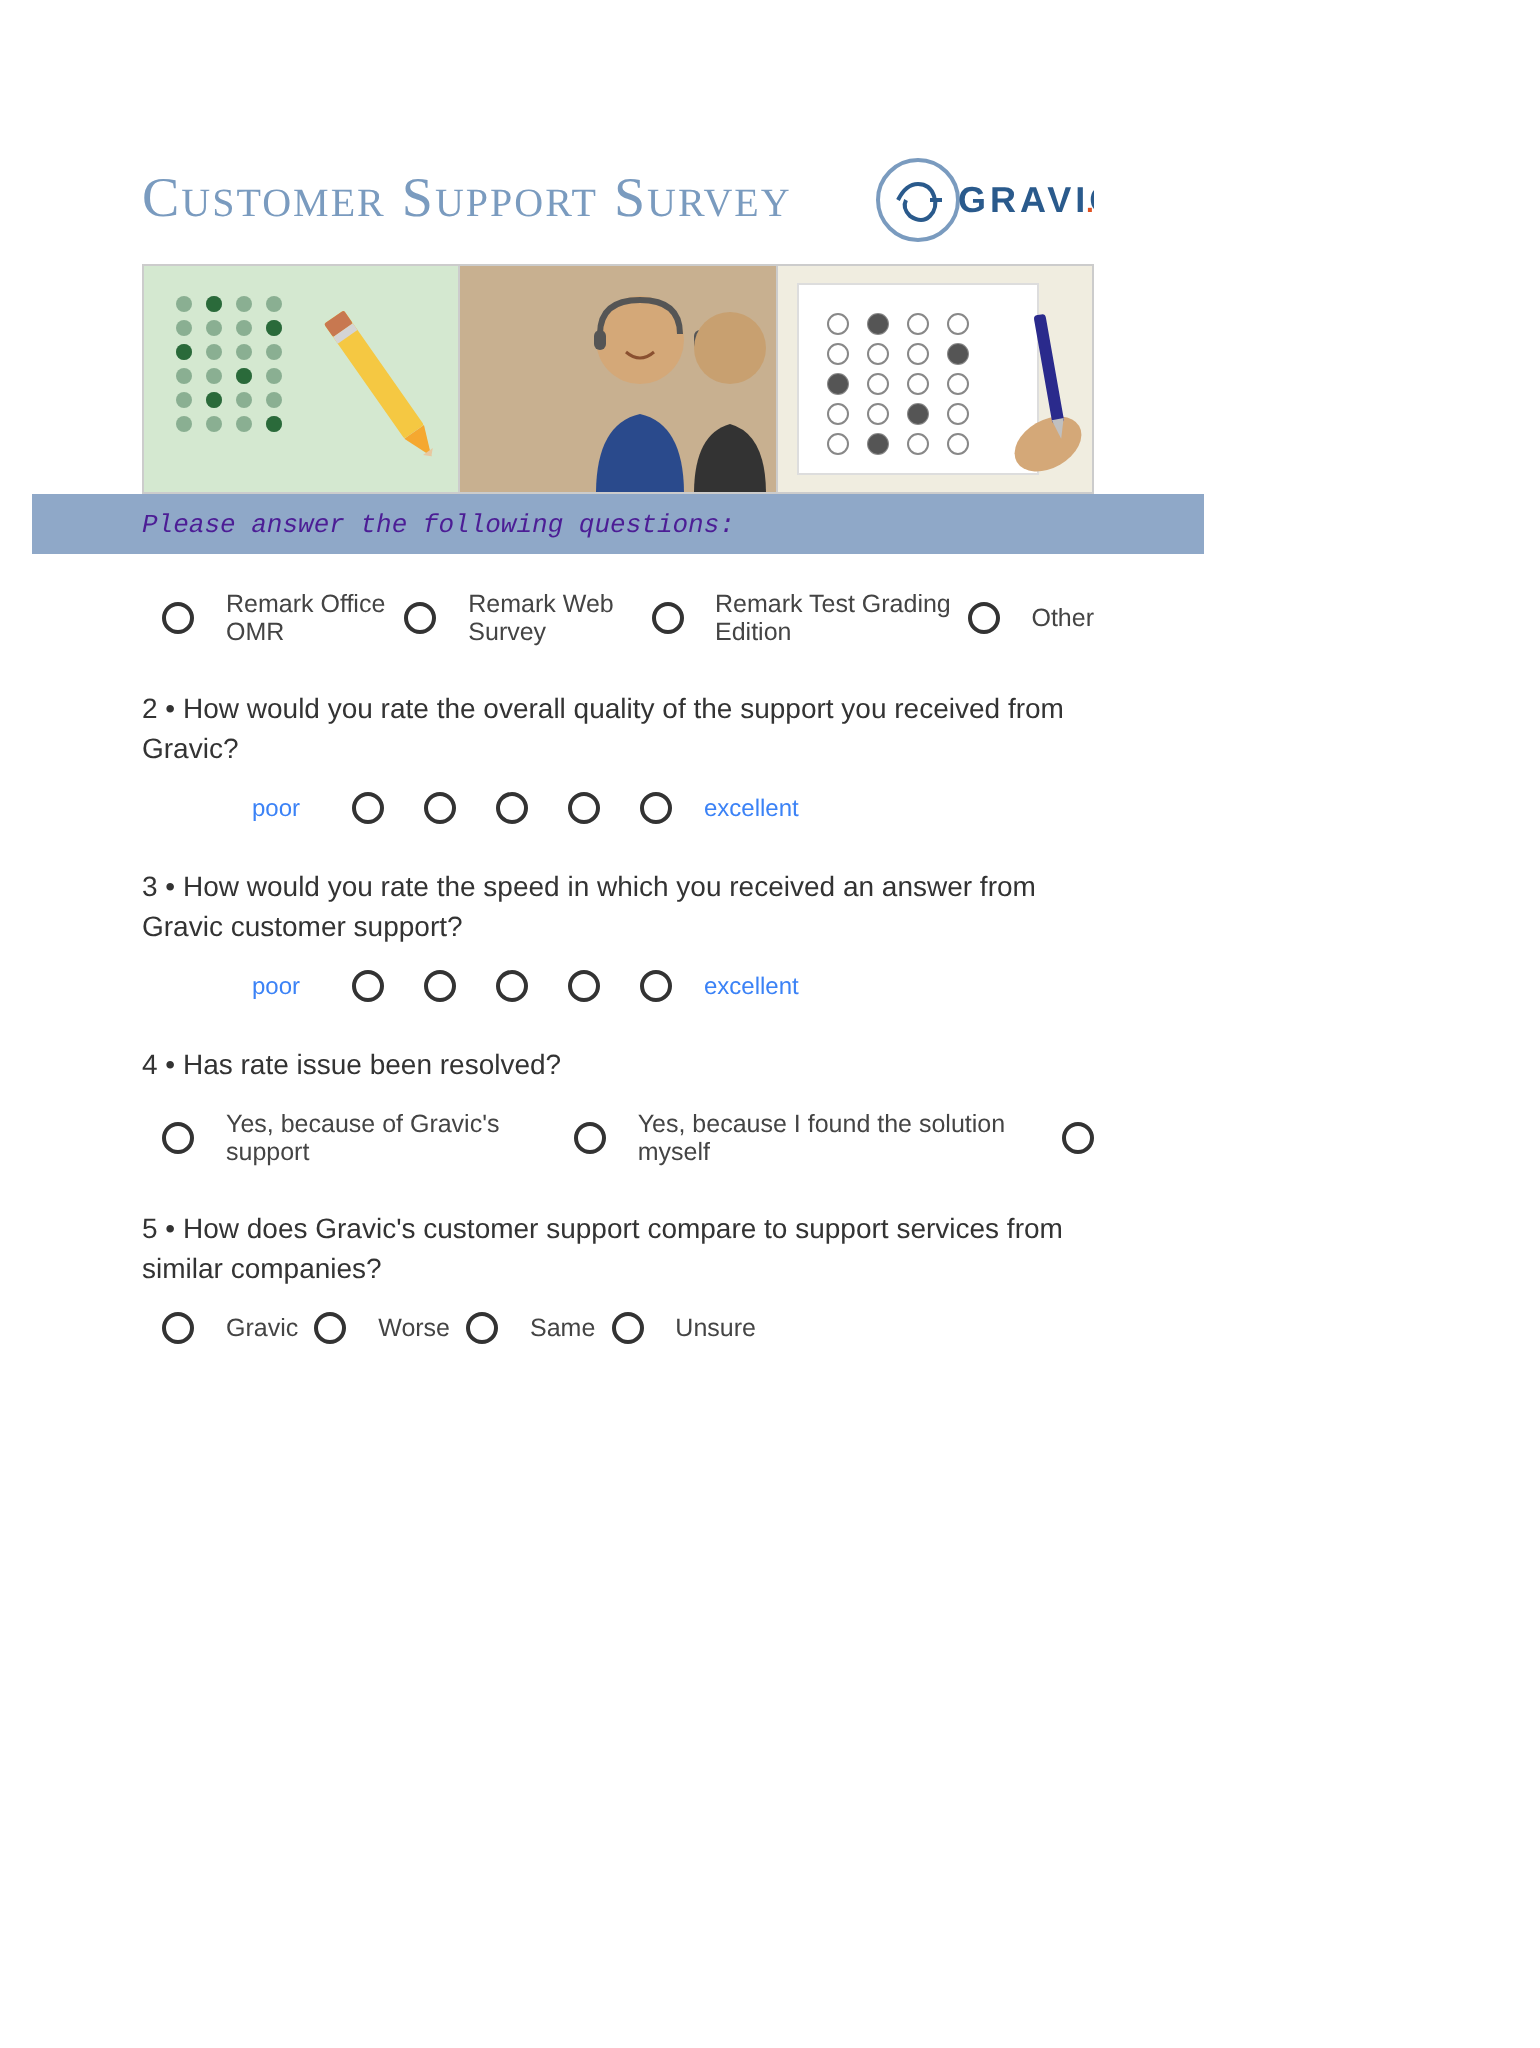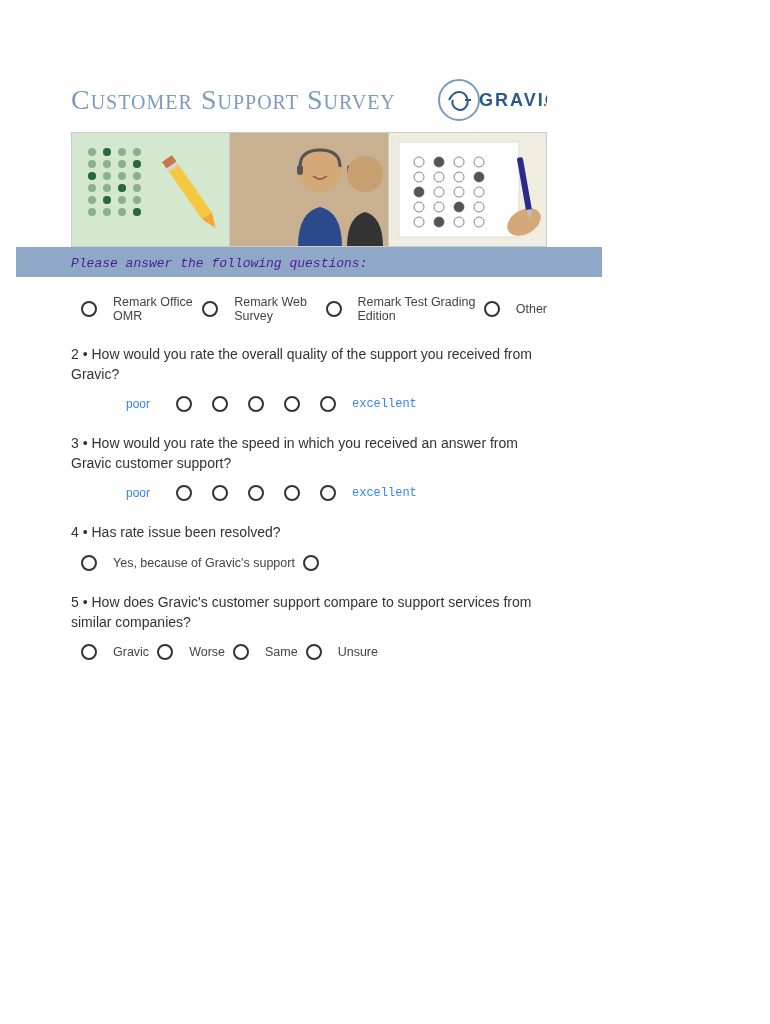--- a/index.html
+++ b/index.html
@@ -134,21 +134,20 @@
     }
     .rating-label {
       font-size: 12px;
       font-family: Arial, sans-serif;
       color: #3b82f6;
       width: 40px;
     }
     .rating-label.right {
       text-align: center;
       margin-left: 6px;
-      font-family: Liberation Mono, monospace;
     }
     .rating-circles {
       display: flex;
       align-items: center;
       gap: 20px;
       margin: 0 10px;
     }
   </style>
 </head>
 <body>
@@ -349,20 +348,24 @@
       <div class="question-label">
         <span>4</span><span> • </span><span>Has rate issue been resolved?</span>
       </div>
       <div class="options-vertical">
         <div class="option-row">
           <span class="radio-circle"></span>
           <span class="option-label">Yes, because of Gravic's support</span>
         </div>
         <div class="option-row">
           <span class="radio-circle"></span>
+          <span class="option-label">Yes, because I found the solution myself</span>
+        </div>
+        <div class="option-row">
+          <span class="radio-circle"></span>
         </div>
       </div>
     </div>
 
     <div class="question-block">
       <div class="question-label">
         <span>5</span><span> • </span><span>How does Gravic's customer support compare to support services from similar companies?</span>
       </div>
       <div class="options-vertical">
         <div class="option-row">

